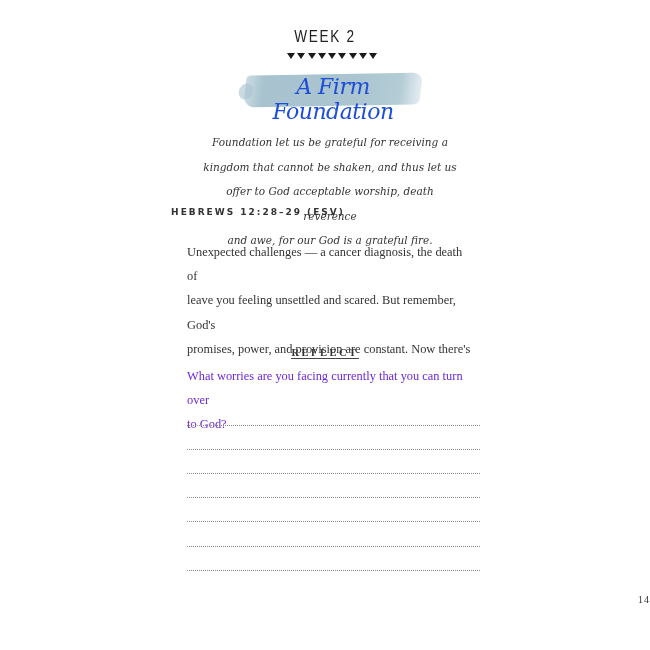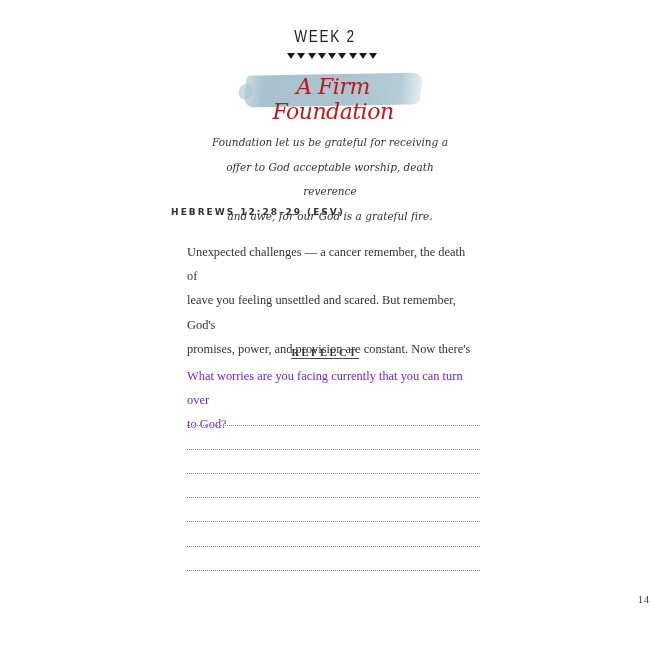--- a/index.html
+++ b/index.html
@@ -27,21 +27,21 @@
       border-radius: 4px 10px 6px 12px;
       transform: skewX(-8deg) rotate(-1deg);
     }
     .brush::after {
       content: ""; position: absolute; left: -6px; top: 8px; width: 14px; height: 16px;
       background: rgba(168,195,207,0.6); border-radius: 50%;
     }
     .title {
       position: absolute; left: 0; top: 4px; width: 180px; text-align: center;
       font-family: "DejaVu Serif", serif; font-style: italic; font-size: 22px;
-      color: #b91c1c; letter-spacing: -0.5px;
+      color: #1d4ed8; letter-spacing: -0.5px;
     }
     .verse {
       position: absolute; left: 200px; top: 130px; width: 260px; text-align: center;
       font-family: "DejaVu Serif", serif; font-style: italic; font-size: 10.5px;
       line-height: 24.5px; color: #333;
     }
     .verse-ref {
       position: absolute; left: 0; width: 516px; top: 207px; text-align: center;
       font-family: "DejaVu Sans", sans-serif; font-size: 9px; letter-spacing: 2px;
       font-weight: bold; color: #333;
@@ -91,27 +91,28 @@
     <span class="tri"></span>
   </div>
 
   <div class="title-wrap">
     <div class="brush"></div>
     <div class="title">A Firm Foundation</div>
   </div>
 
   <div class="verse">
     <div>Foundation let us be grateful for receiving a</div>
+    <div>kingdom that cannot be shaken, and thus let us</div>
     <div>offer to God acceptable worship, death reverence</div>
     <div>and awe, for our God is a grateful fire.</div>
   </div>
   <div class="verse-ref">HEBREWS 12:28–29 (ESV)</div>
 
   <div class="body-text">
-    <div>Unexpected challenges — a cancer remember, the death of</div>
+    <div>Unexpected challenges — a cancer diagnosis, the death of</div>
     <div>leave you feeling unsettled and scared. But remember, God's</div>
     <div>promises, power, and provision are constant. Now there's</div>
   </div>
 
   <div class="reflect-heading">
     <span>REFLECT</span>
   </div>
 
   <div class="prompt">
     <div>What worries are you facing currently that you can turn over</div>

